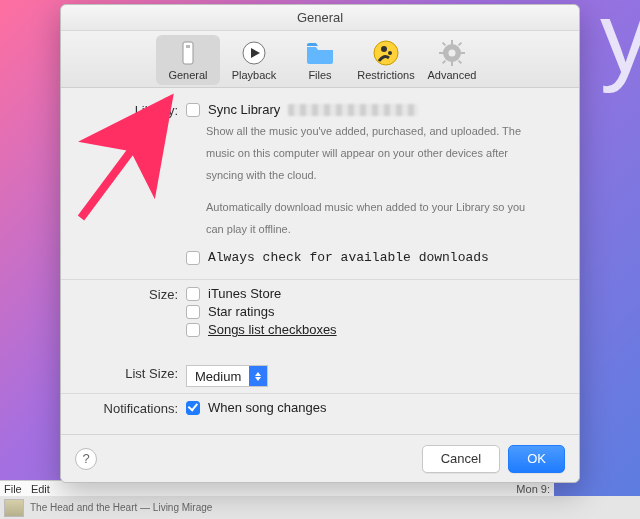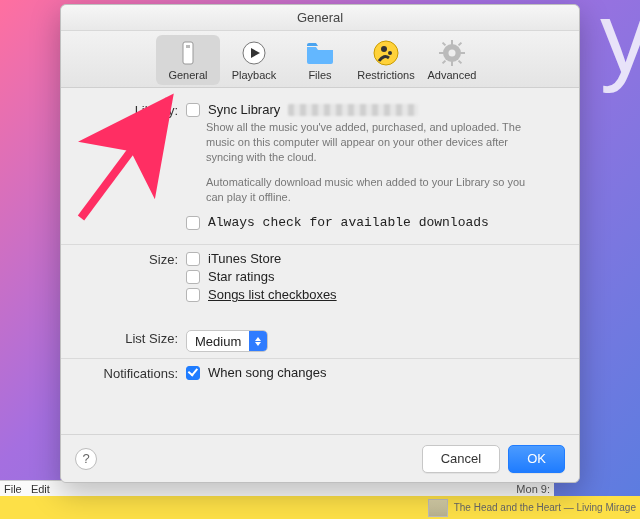--- a/index.html
+++ b/index.html
@@ -18,23 +18,22 @@
   }
   .menubar-bottom {
     position:absolute; left:0; bottom:23px; height:16px; width:554px;
     background:#fafafa; border-top:1px solid #ccc;
     font-size:11px; color:#333; display:flex; align-items:center;
     padding:0 4px; justify-content:space-between;
   }
   .menubar-bottom .right { color:#555; }
   .dock-strip {
     position:absolute; left:0; bottom:0; height:23px; width:640px;
-    background:#fde047; display:flex; align-items:center; gap:6px;
+    background:#e5e5e5; display:flex; align-items:center; gap:6px;
     padding:0 4px;
-    justify-content:flex-end;
   }
   .dock-art {
     width:20px; height:18px;
     background:linear-gradient(#d6cfa8,#b7b08e);
     border:1px solid #bbb;
   }
   .dock-track { font-size:10px; color:#666; }
 
   .sheet {
     position:absolute; top:4px; left:60px;
@@ -85,34 +84,34 @@
     width:14px; height:14px; border:1px solid #b5b5b5; border-radius:3px;
     background:#fff; flex:none; display:flex; align-items:center; justify-content:center;
   }
   .ck.checked { background:#1f7cff; border-color:#1f7cff; }
   .ck.checked::after {
     content:""; width:4px; height:7px;
     border:solid #fff; border-width:0 2px 2px 0;
     transform:rotate(40deg) translate(-1px,-1px);
   }
   .desc {
-    font-size:11px; color:#777; line-height:15px;
+    font-size:11px; color:#777; line-height:22px;
     margin:1px 0 10px 20px; max-width:320px;
   }
   .blur {
     display:inline-block; width:130px; height:12px;
     background:repeating-linear-gradient(90deg,#cfcfcf 0 6px,#e6e6e6 6px 12px);
     border-radius:2px; filter:blur(1px); vertical-align:middle;
   }
   hr.sep {
     border:none; border-top:1px solid #dadada; margin:6px -20px;
   }
   .select {
     display:inline-flex; align-items:center; height:22px;
-    background:#fff; border:1px solid #c6c6c6; border-radius:5px;
+    background:#fff; border:1px solid #c6c6c6; border-radius:0;
     overflow:hidden;
   }
   .select .val { padding:0 8px; font-size:13px; }
   .select .stepper {
     width:18px; height:100%;
     background:#2f7cff;
     display:flex; flex-direction:column; align-items:center; justify-content:center;
     gap:1px;
   }
   .select .stepper .tri {

